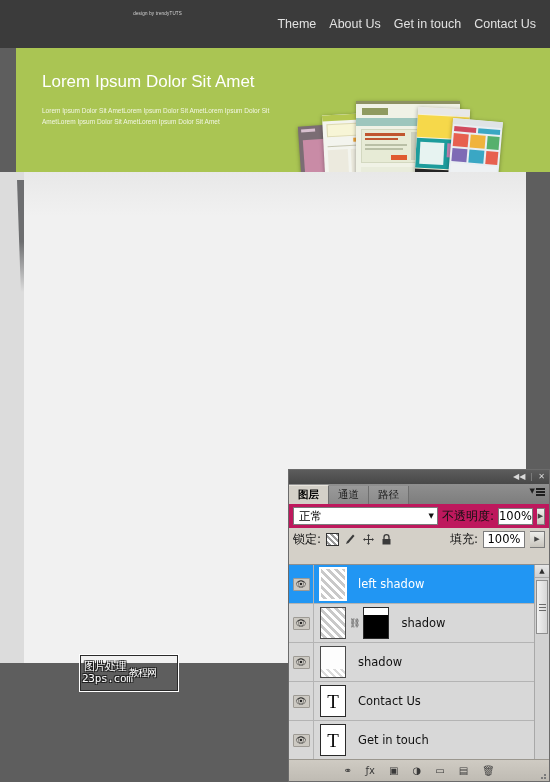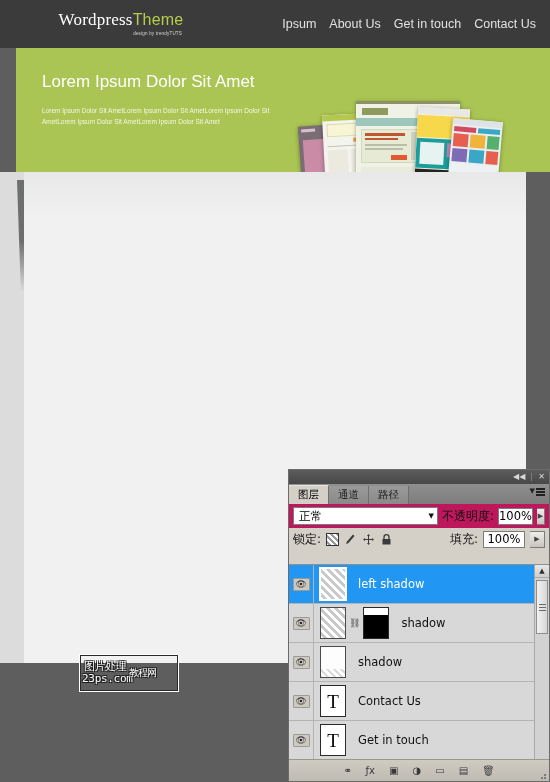--- a/index.html
+++ b/index.html
@@ -115,21 +115,21 @@
   .panel-tabs {
     height: 20px; background: linear-gradient(180deg,#8f8f8f,#7d7d7d);
     display: flex; align-items: flex-end; position: relative;
   }
   .ptab {
     font-size: 10.5px; color: #1c1c1c; padding: 2px 9px 3px 9px;
     background: linear-gradient(180deg,#9a9a9a,#8a8a8a);
     border-right: 1px solid #6f6f6f; cursor: pointer; line-height: 13px;
   }
   .ptab.active {
-    background: #d4d0c8; color: #000; font-weight: normal;
+    background: #d4d0c8; color: #000; font-weight: bold;
     border-top: 1px solid #e8e4dc;
   }
   .panel-menu {
     position: absolute; right: 4px; top: 4px; display: flex; align-items: center; gap: 1px;
     cursor: pointer; color: #1f1f1f;
   }
   .pm-tri { font-size: 7px; line-height: 7px; }
   .pm-bars { display: flex; flex-direction: column; gap: 1.5px; }
   .pm-bars i { display: block; width: 9px; height: 1.5px; background: #1f1f1f; }
 
@@ -262,25 +262,24 @@
 </style>
 </head>
 <body>
 
 <div id="root">
 
   <div class="site">
 
     <div class="site-header">
       <div class="logo">
-        <div class="logo-main"><span>Wordpress</span><span class="accent">Theme</span></div>
         <div class="logo-sub">design by trendyTUTS</div>
       </div>
       <div class="nav">
-        <span class="nav-item">Ipsum</span>
+        <span class="nav-item">Theme</span>
         <span class="nav-item">About Us</span>
         <span class="nav-item">Get in touch</span>
         <span class="nav-item">Contact Us</span>
       </div>
     </div>
 
     <div class="hero">
       <div class="hero-title">Lorem Ipsum Dolor Sit Amet</div>
       <div class="hero-body">Lorem Ipsum Dolor Sit AmetLorem Ipsum Dolor Sit AmetLorem Ipsum Dolor Sit AmetLorem Ipsum Dolor Sit AmetLorem Ipsum Dolor Sit Amet</div>
 

